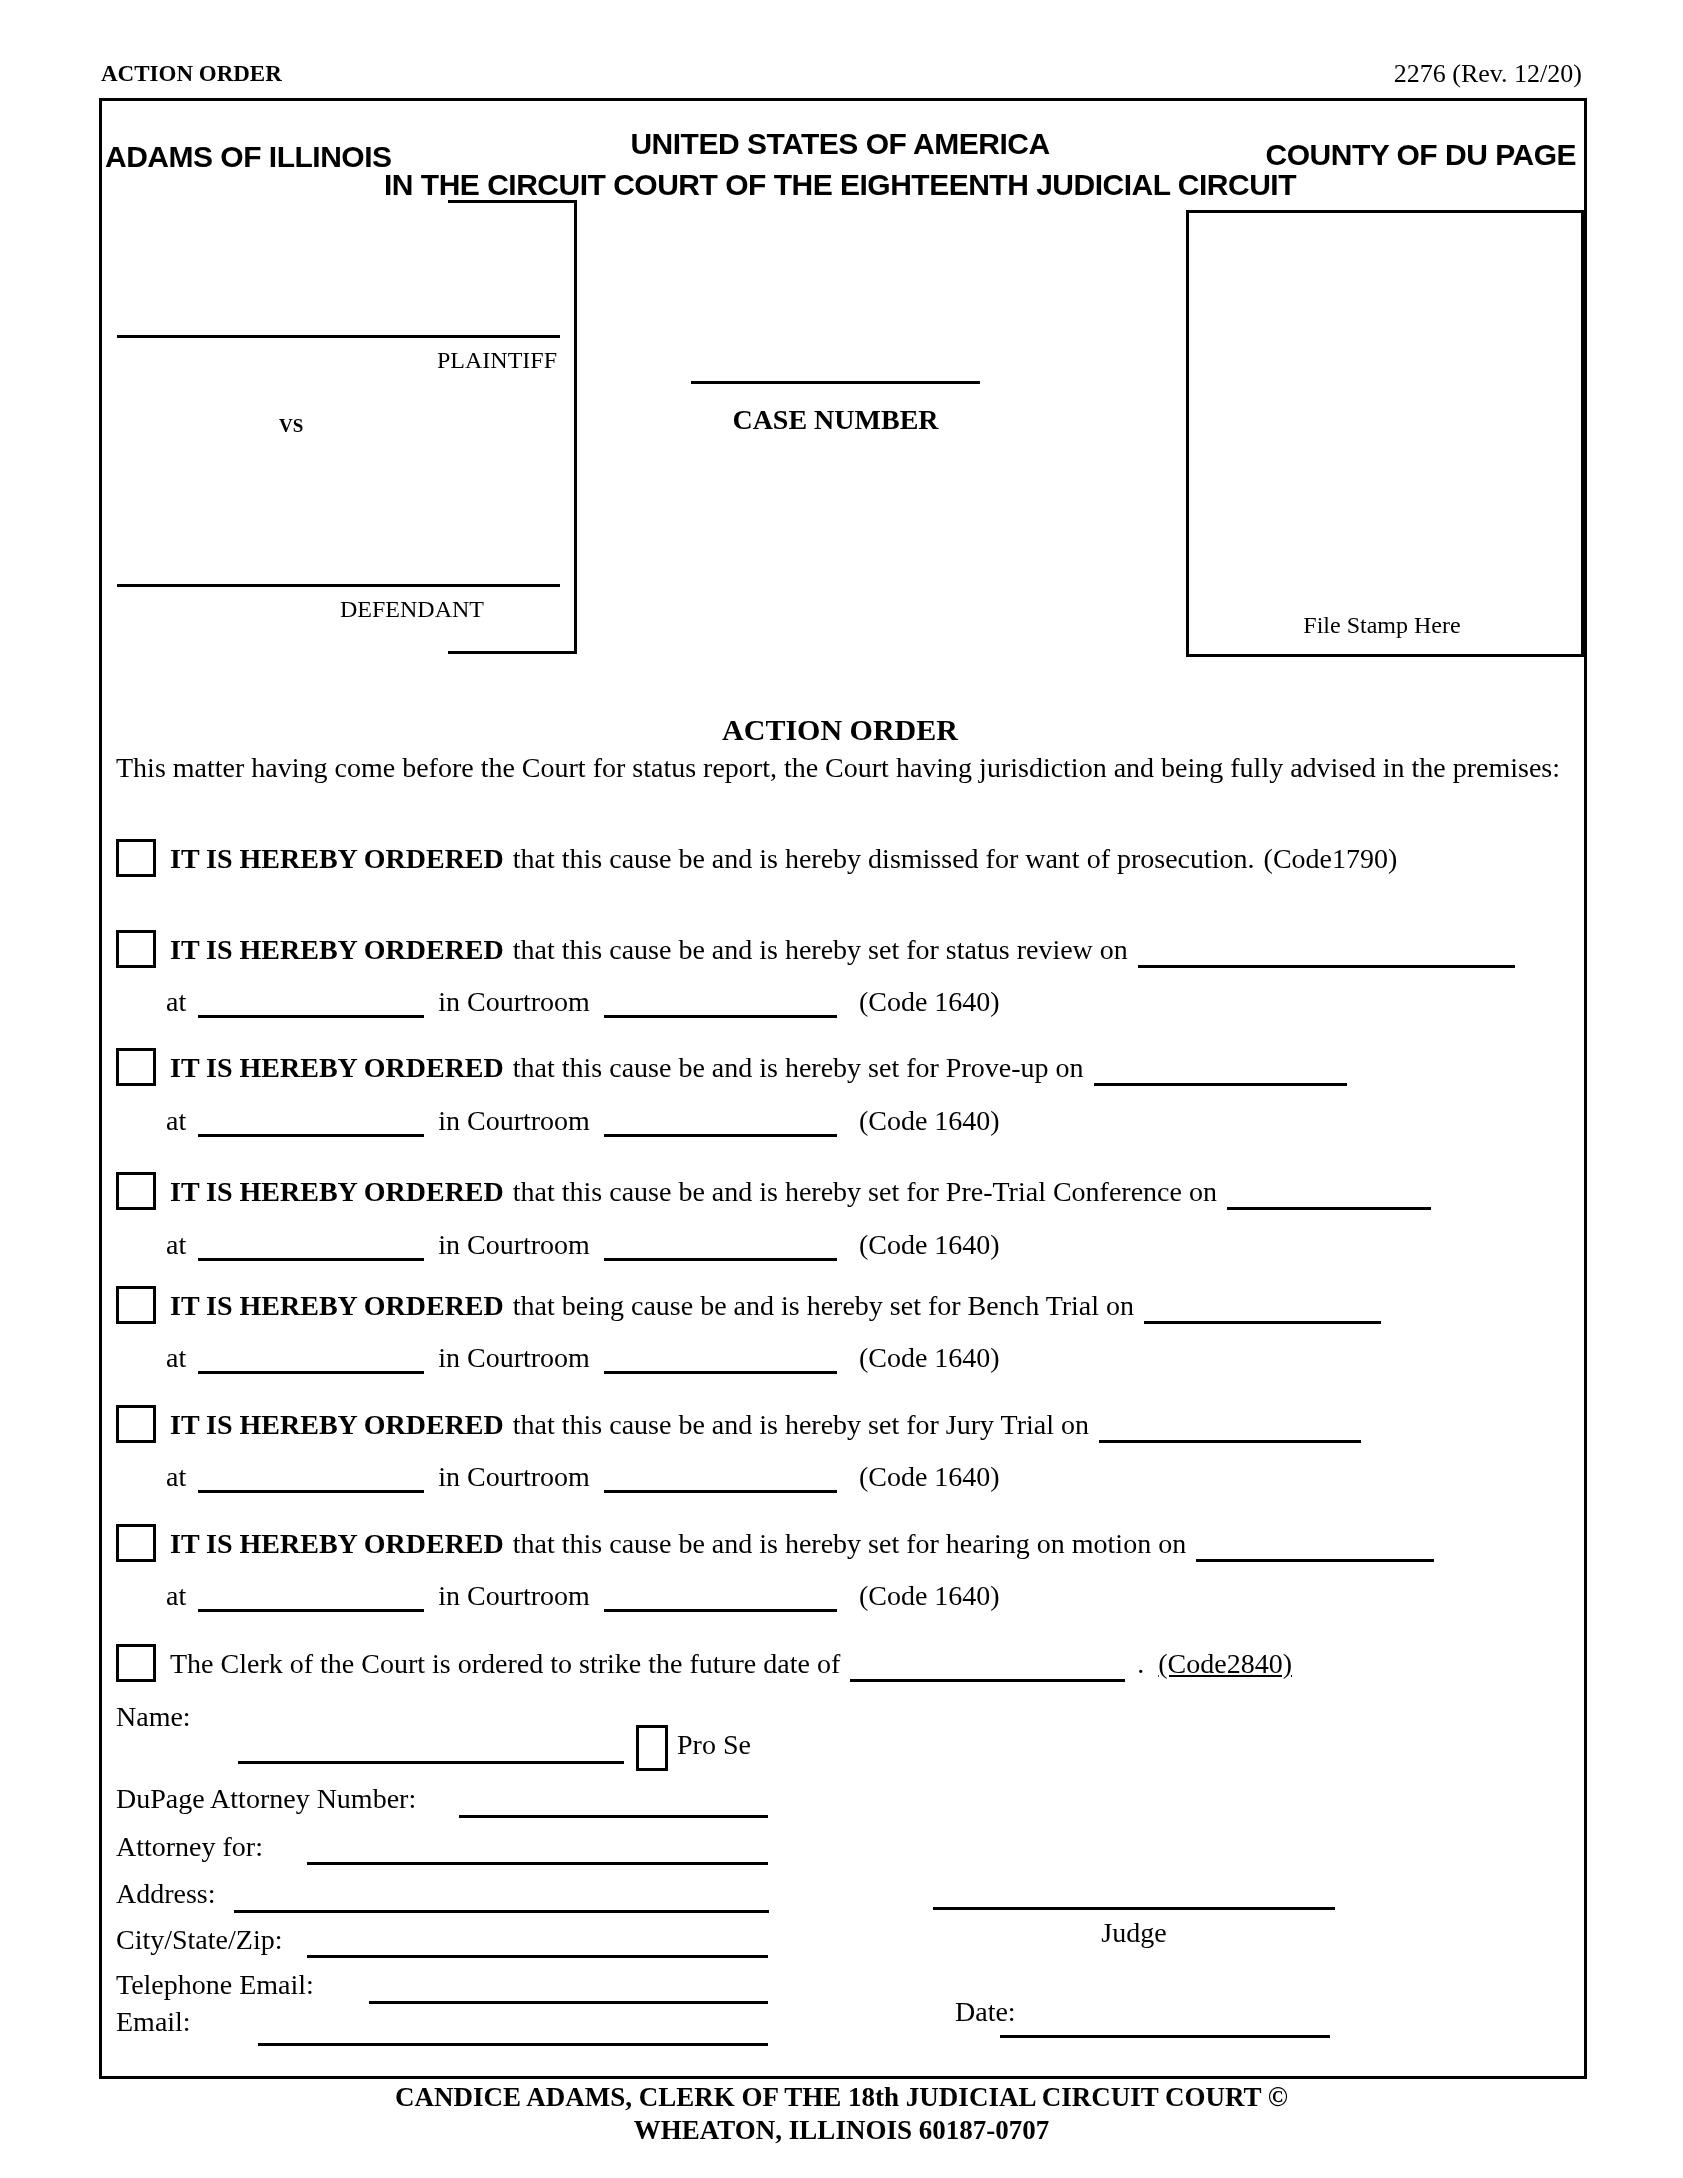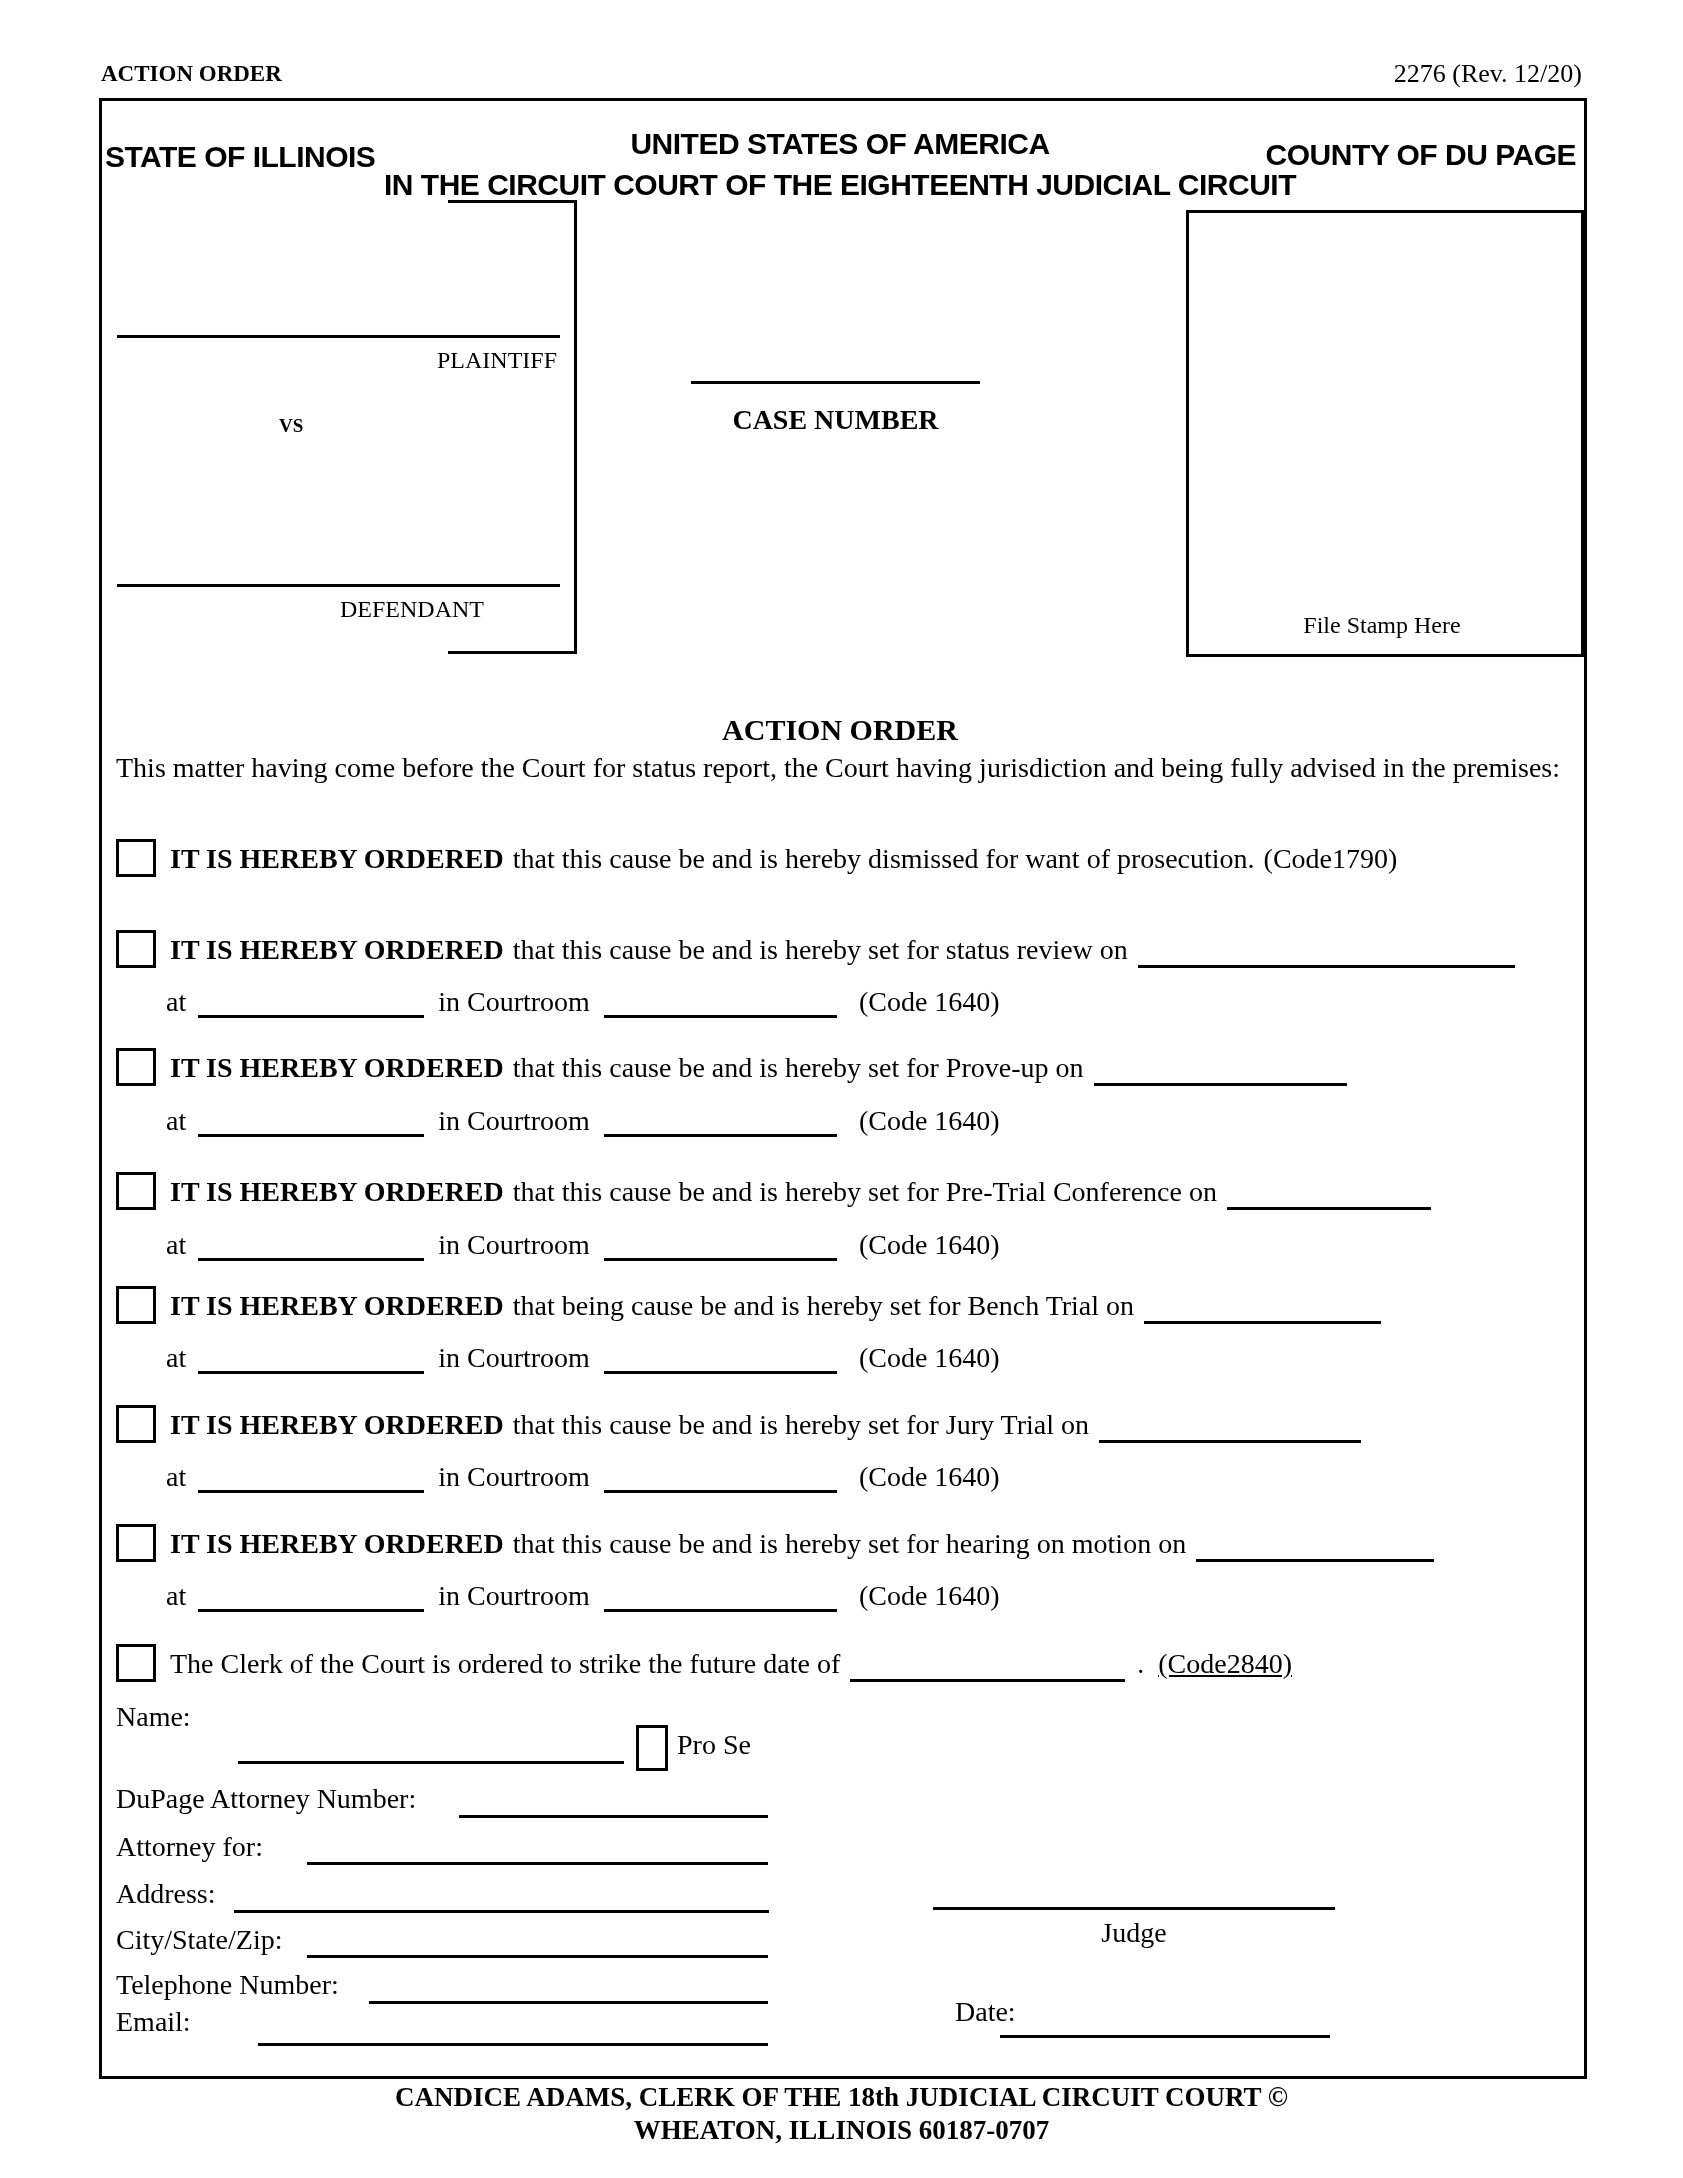--- a/index.html
+++ b/index.html
@@ -71,21 +71,21 @@
 </head>
 <body>
 
 <div class="page">
 
   <div class="lbl bold" style="left:101px;top:61px;font-size:23px;">ACTION ORDER</div>
   <div class="lbl" style="right:101px;top:59px;font-size:26px;text-align:right;">2276 (Rev. 12/20)</div>
 
   <div class="outer-box"></div>
 
-  <div class="abs sans-hdr" style="left:105px;top:140px;">STATE OF ILLINOIS</div>
+  <div class="abs sans-hdr" style="left:105px;top:140px;">ADAMS OF ILLINOIS</div>
   <div class="abs sans-hdr center" style="left:99px;top:127px;width:1482px;">UNITED STATES OF AMERICA</div>
   <div class="abs sans-hdr" style="right:107px;top:138px;">COUNTY OF DU PAGE</div>
   <div class="abs sans-hdr center" style="left:99px;top:168px;width:1482px;">IN THE CIRCUIT COURT OF THE EIGHTEENTH JUDICIAL CIRCUIT</div>
 
   <div class="party-box"></div>
   <div class="rule" style="left:117px;top:335px;width:443px;"></div>
   <div class="small-lbl" style="left:359px;top:347px;width:198px;text-align:right;">PLAINTIFF</div>
   <div class="lbl vs" style="left:279px;top:408px;">vs</div>
   <div class="rule" style="left:117px;top:584px;width:443px;"></div>
   <div class="small-lbl" style="left:340px;top:596px;width:218px;">DEFENDANT</div>
@@ -209,21 +209,21 @@
 
   <div class="lbl" style="left:116px;top:1831px;">Attorney for:</div>
   <div class="rule" style="left:307px;top:1862px;width:461px;"></div>
 
   <div class="lbl" style="left:116px;top:1878px;">Address:</div>
   <div class="rule" style="left:234px;top:1910px;width:535px;"></div>
 
   <div class="lbl" style="left:116px;top:1924px;">City/State/Zip:</div>
   <div class="rule" style="left:307px;top:1955px;width:461px;"></div>
 
-  <div class="lbl" style="left:116px;top:1969px;">Telephone Number:</div>
+  <div class="lbl" style="left:116px;top:1969px;">Telephone Email:</div>
   <div class="rule" style="left:369px;top:2001px;width:399px;"></div>
 
   <div class="lbl" style="left:116px;top:2006px;">Email:</div>
   <div class="rule" style="left:258px;top:2043px;width:510px;"></div>
 
   <div class="rule" style="left:933px;top:1907px;width:402px;"></div>
   <div class="lbl center" style="left:933px;top:1917px;width:402px;">Judge</div>
   <div class="lbl" style="left:955px;top:1996px;">Date:</div>
   <div class="rule" style="left:1000px;top:2035px;width:330px;"></div>
 

